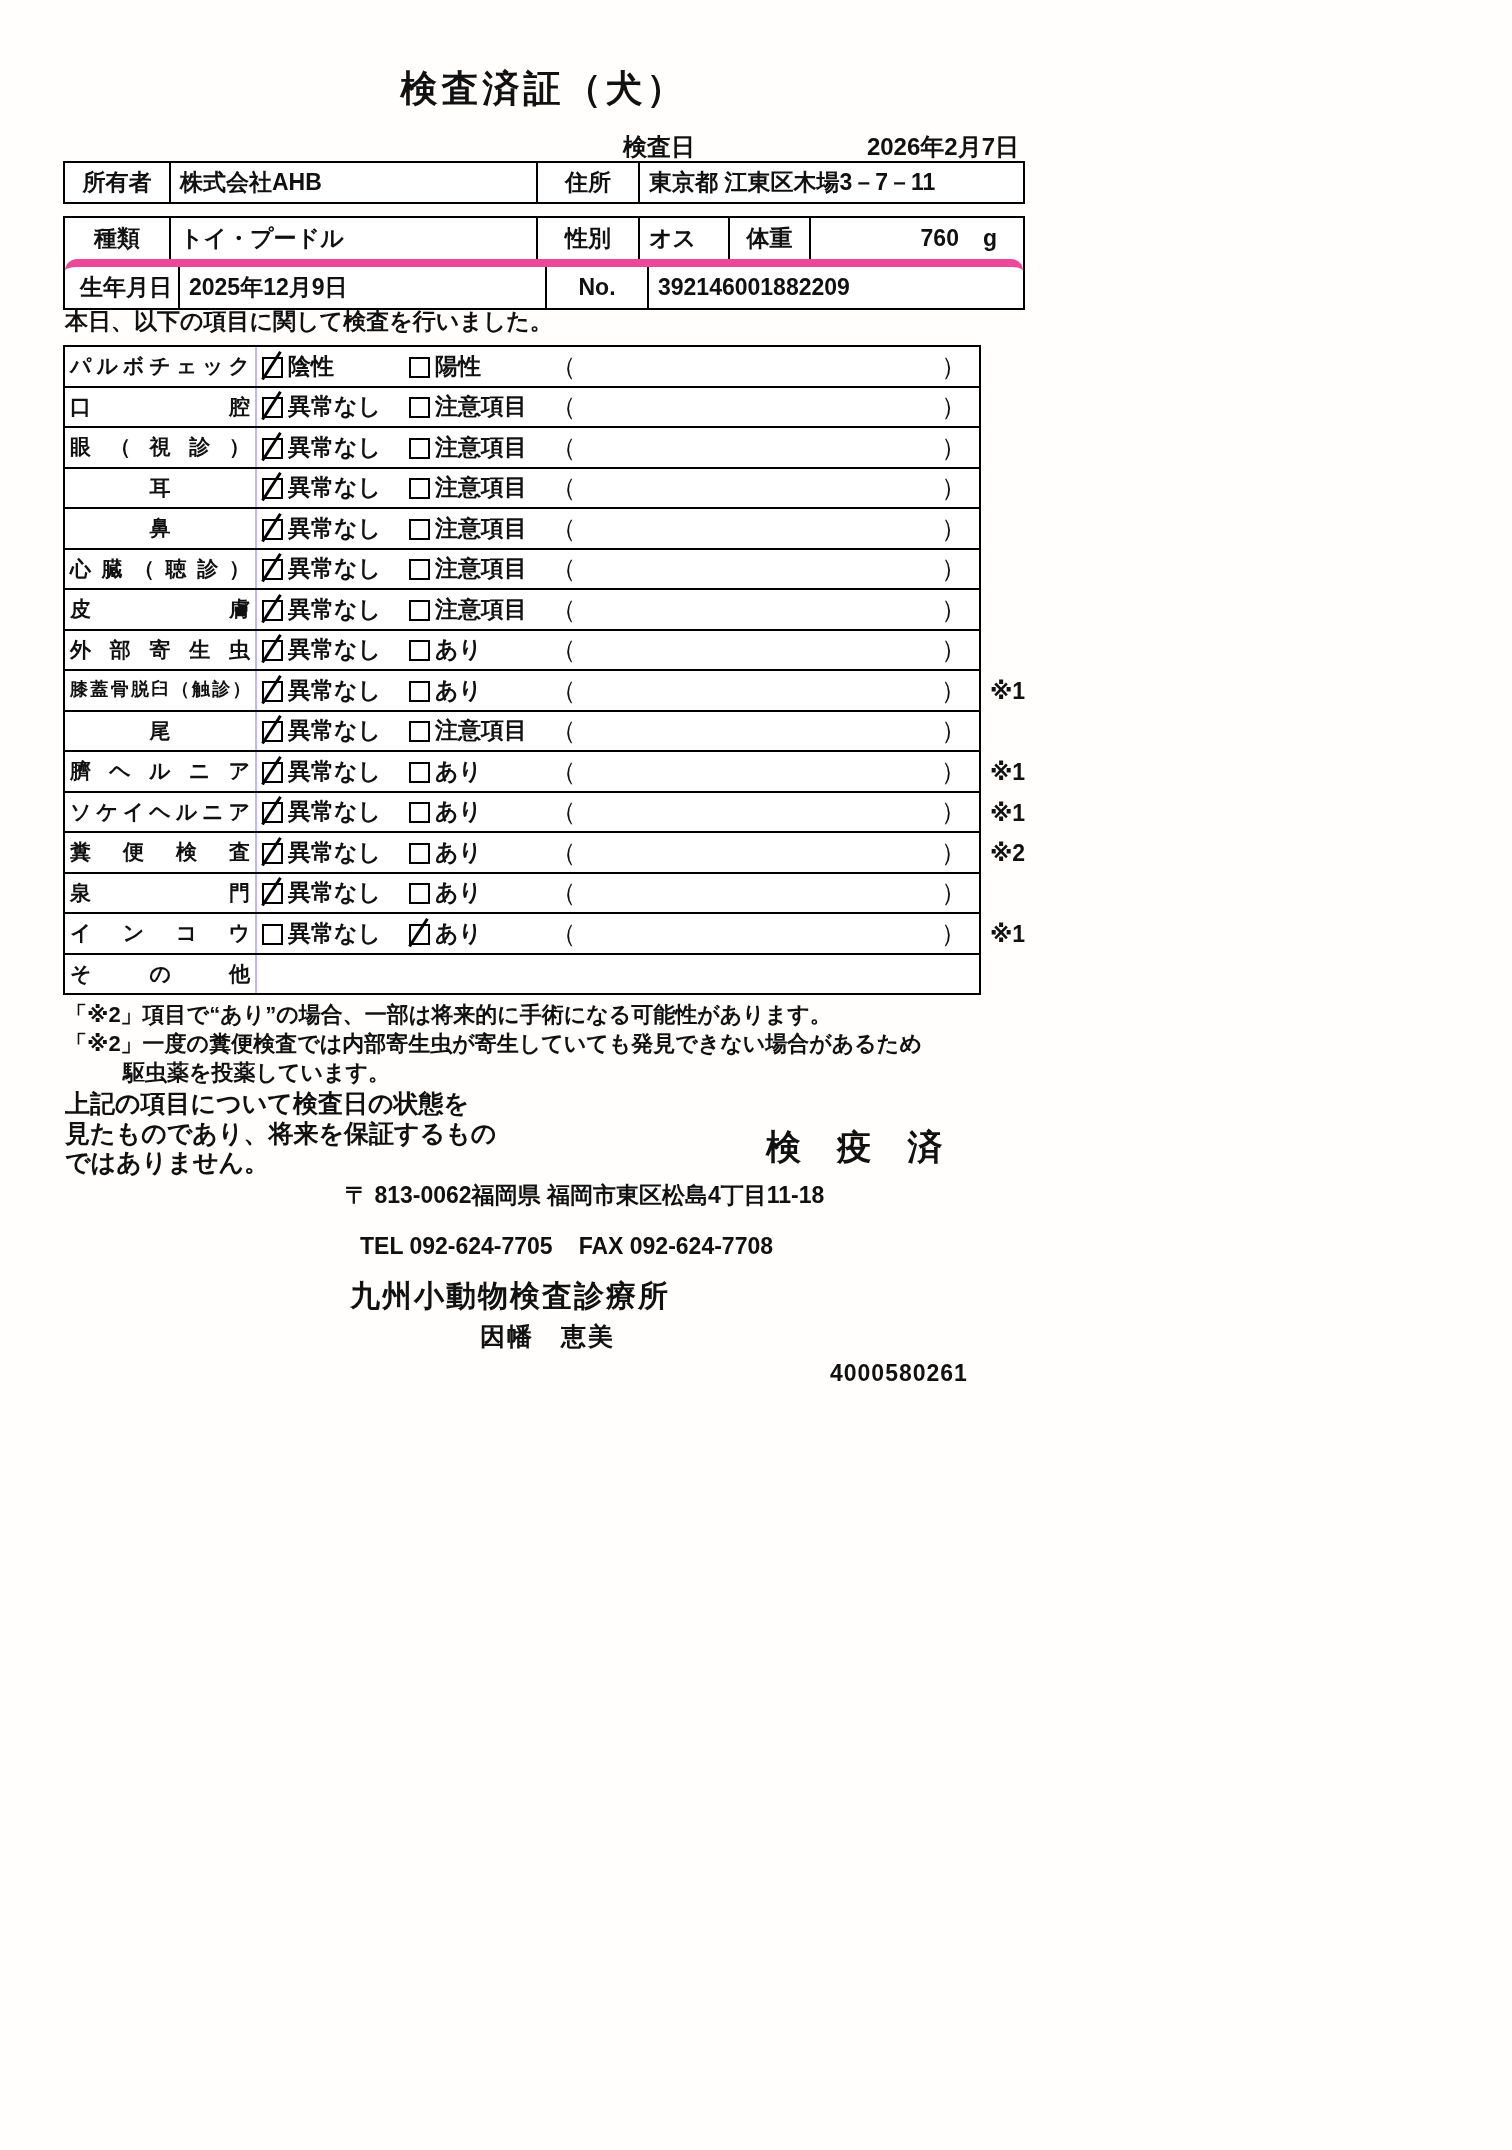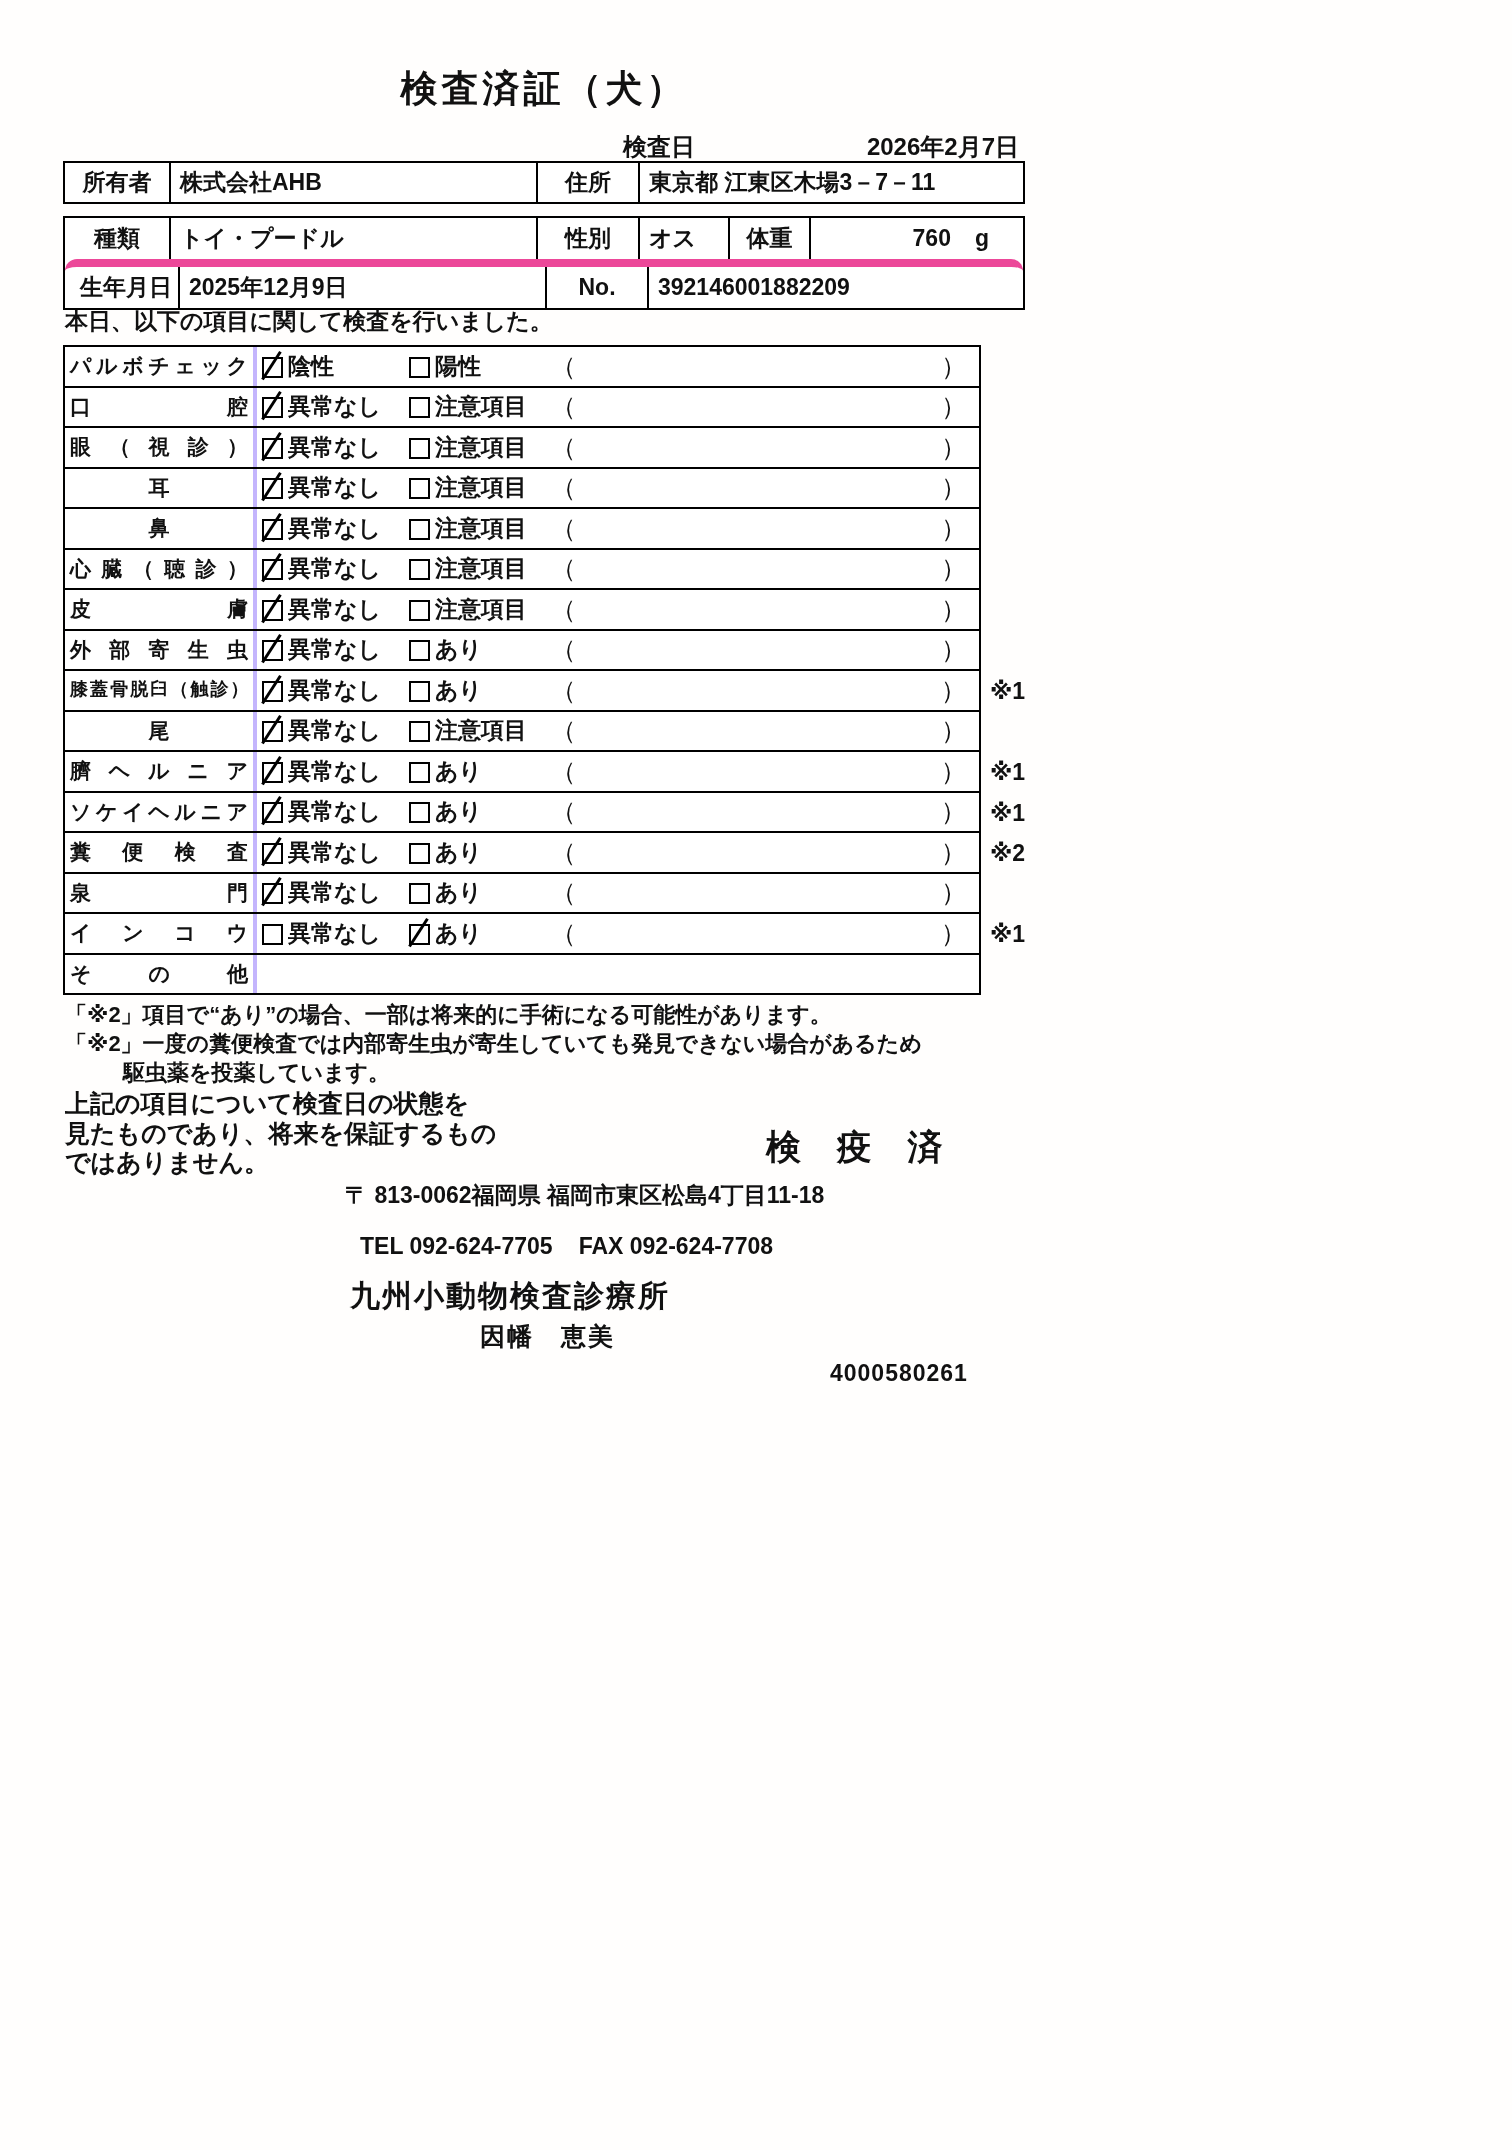--- a/index.html
+++ b/index.html
@@ -30,35 +30,35 @@
     border-right:2px solid #000;box-sizing:border-box;
     display:flex;align-items:center;padding:0 9px;font-size:23px;white-space:nowrap;overflow:hidden;
   }
   .cell.last{border-right:none;flex:1;}
   .cell.lbl{justify-content:center;padding:0 3px;}
   .w115{width:106px;flex:none;}
   .w367{width:367px;flex:none;}
   .w102{width:102px;flex:none;}
   .w90{width:90px;flex:none;}
   .w81{width:81px;flex:none;}
-  .weight-cell{justify-content:flex-end;gap:24px;padding-right:34px;}
+  .weight-cell{justify-content:flex-end;gap:24px;padding-right:26px;}
 
   .intro{position:absolute;top:306px;left:2px;font-size:23px;margin:0;}
 
   .insp{position:absolute;top:345px;left:0;width:962px;}
   .irow{display:flex;height:40.5px;}
   .irow:first-child{height:42.5px;}
   .ibody{
     width:927px;box-sizing:border-box;display:flex;height:100%;
     border-left:2px solid #000;border-right:2px solid #000;border-bottom:2px solid #000;
     background:#fff;
   }
   .irow:first-child .ibody{border-top:2px solid #000;}
   .iname{
-    width:192px;box-sizing:border-box;border-right:4px solid #c4b5fd;
+    width:192px;box-sizing:border-box;border-right:2px solid #c4b5fd;
     font-size:21px;padding:0 5px;line-height:37px;
     text-align:justify;text-align-last:justify;white-space:nowrap;overflow:hidden;
   }
   .iname.center{text-align:center;text-align-last:center;}
   .iname.small{font-size:18px;letter-spacing:-0.5px;}
   .iopts{flex:1;display:flex;align-items:center;padding:0 13px 0 5px;font-size:23px;}
   .opt{display:flex;align-items:center;white-space:nowrap;}
   .opt0{width:147px;flex:none;}
   .opt1{width:142px;flex:none;}
   .cb{

